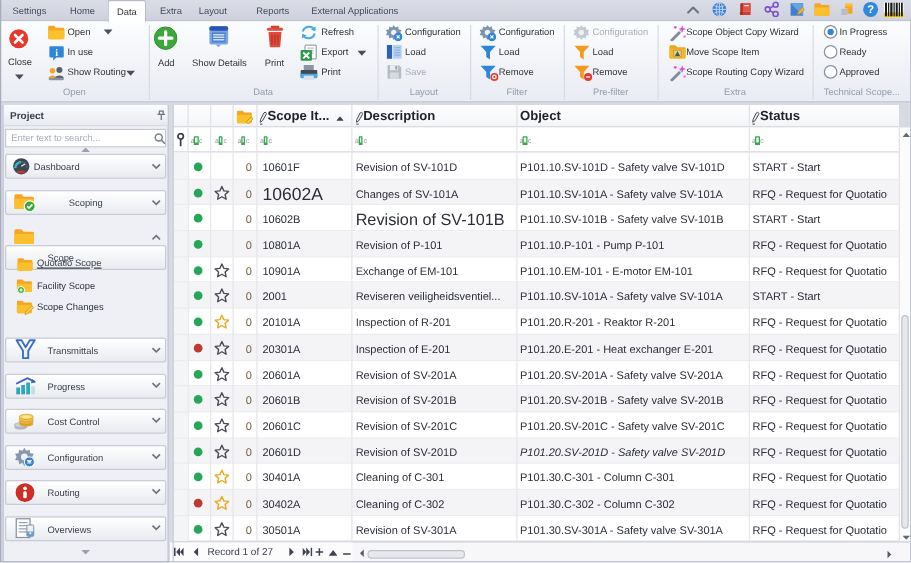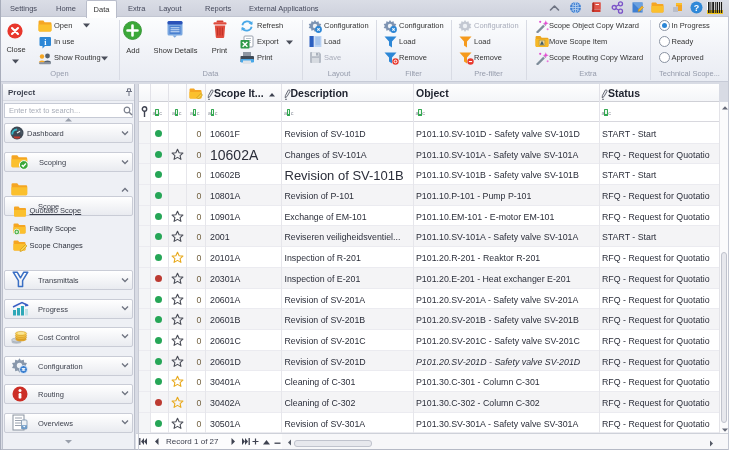--- a/index.html
+++ b/index.html
@@ -307,21 +307,21 @@
     <path d="M2.2 8.5 A5 5 0 0 1 7 3.5" fill="none" stroke="#36b8c8" stroke-width="2"></path>
     <path d="M7 3.5 A5 5 0 0 1 11.8 8.5" fill="none" stroke="#4a5764" stroke-width="2"></path>
     <path d="M7 7 L10 5.2" stroke="#e8eaec" stroke-width="1.1"></path>
     <path d="M3.5 10.5 H10.5 L9.5 12.5 H4.5 Z" fill="#c43b2e"></path>
   </svg>
 <svg class="abs" style="left:121px;top:130px" width="8" height="6" viewBox="0 0 8 6">
     <path d="M1 1.5 L4 4.5 L7 1.5" fill="none" stroke="#6e7380" stroke-width="1.3"></path>
   </svg>
 
 <div class="navbtn" style="top:152px;">
-    <span class="nlab" style="left:34px;text-align:center;">Scoping</span>
+    <span class="nlab" style="left:50px;text-align:center;">Scoping</span>
   </div>
 <svg class="abs" style="left:11px;top:154px" width="18" height="16" viewBox="0 0 18 16">
     <path d="M.5 2.5 a1.2 1.2 0 0 1 1.2-1.2 H6.2 l1.6 2 H15 a1.2 1.2 0 0 1 1.2 1.2 V12 a1.2 1.2 0 0 1-1.2 1.2 H1.7 A1.2 1.2 0 0 1 .5 12 Z" fill="#f5a623"></path>
     <path d="M.5 5.2 H16.2 V12 a1.2 1.2 0 0 1-1.2 1.2 H1.7 A1.2 1.2 0 0 1 .5 12 Z" fill="#fbc02d"></path>
     <circle cx="12.8" cy="11" r="4.4" fill="#3ba839" stroke="#fff" stroke-width="1"></circle>
     <path d="M10.8 11 L12.2 12.5 L14.9 9.5" fill="none" stroke="#fff" stroke-width="1.3"></path>
   </svg>
 <svg class="abs" style="left:121px;top:159px" width="8" height="6" viewBox="0 0 8 6">
     <path d="M1 1.5 L4 4.5 L7 1.5" fill="none" stroke="#6e7380" stroke-width="1.3"></path>
   </svg>

